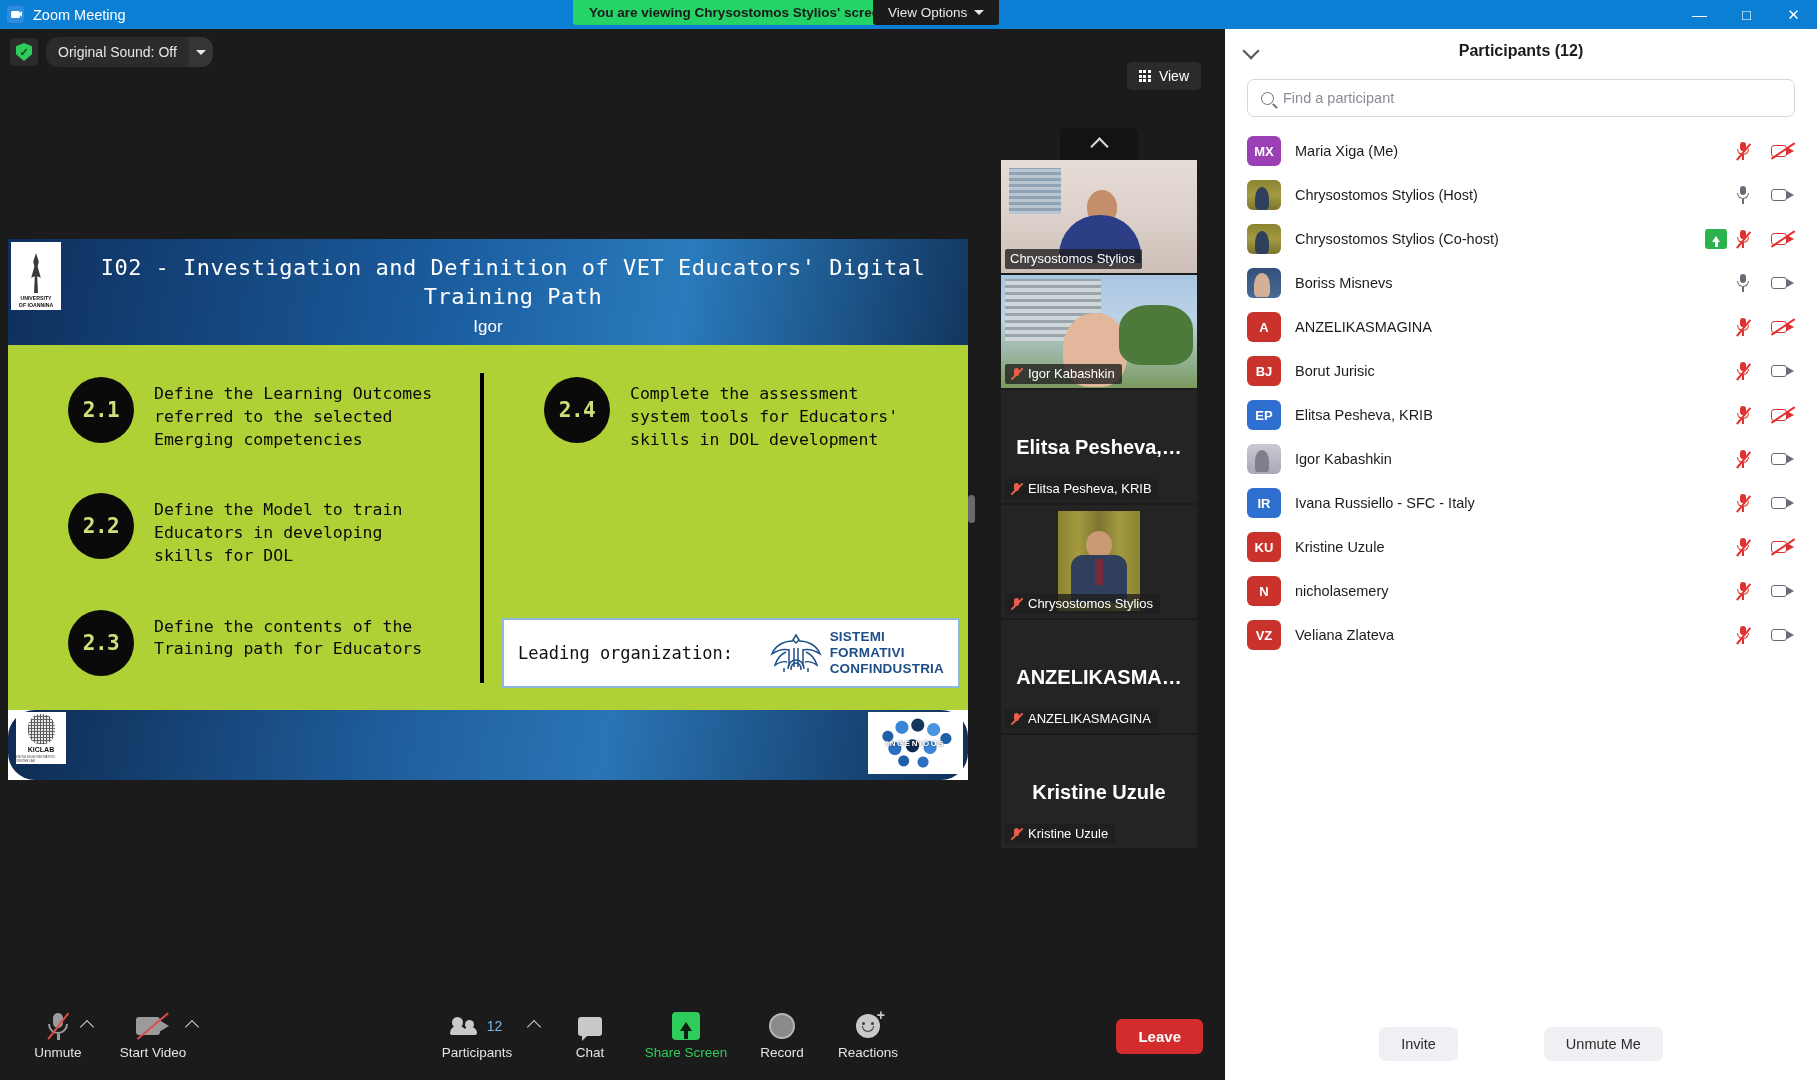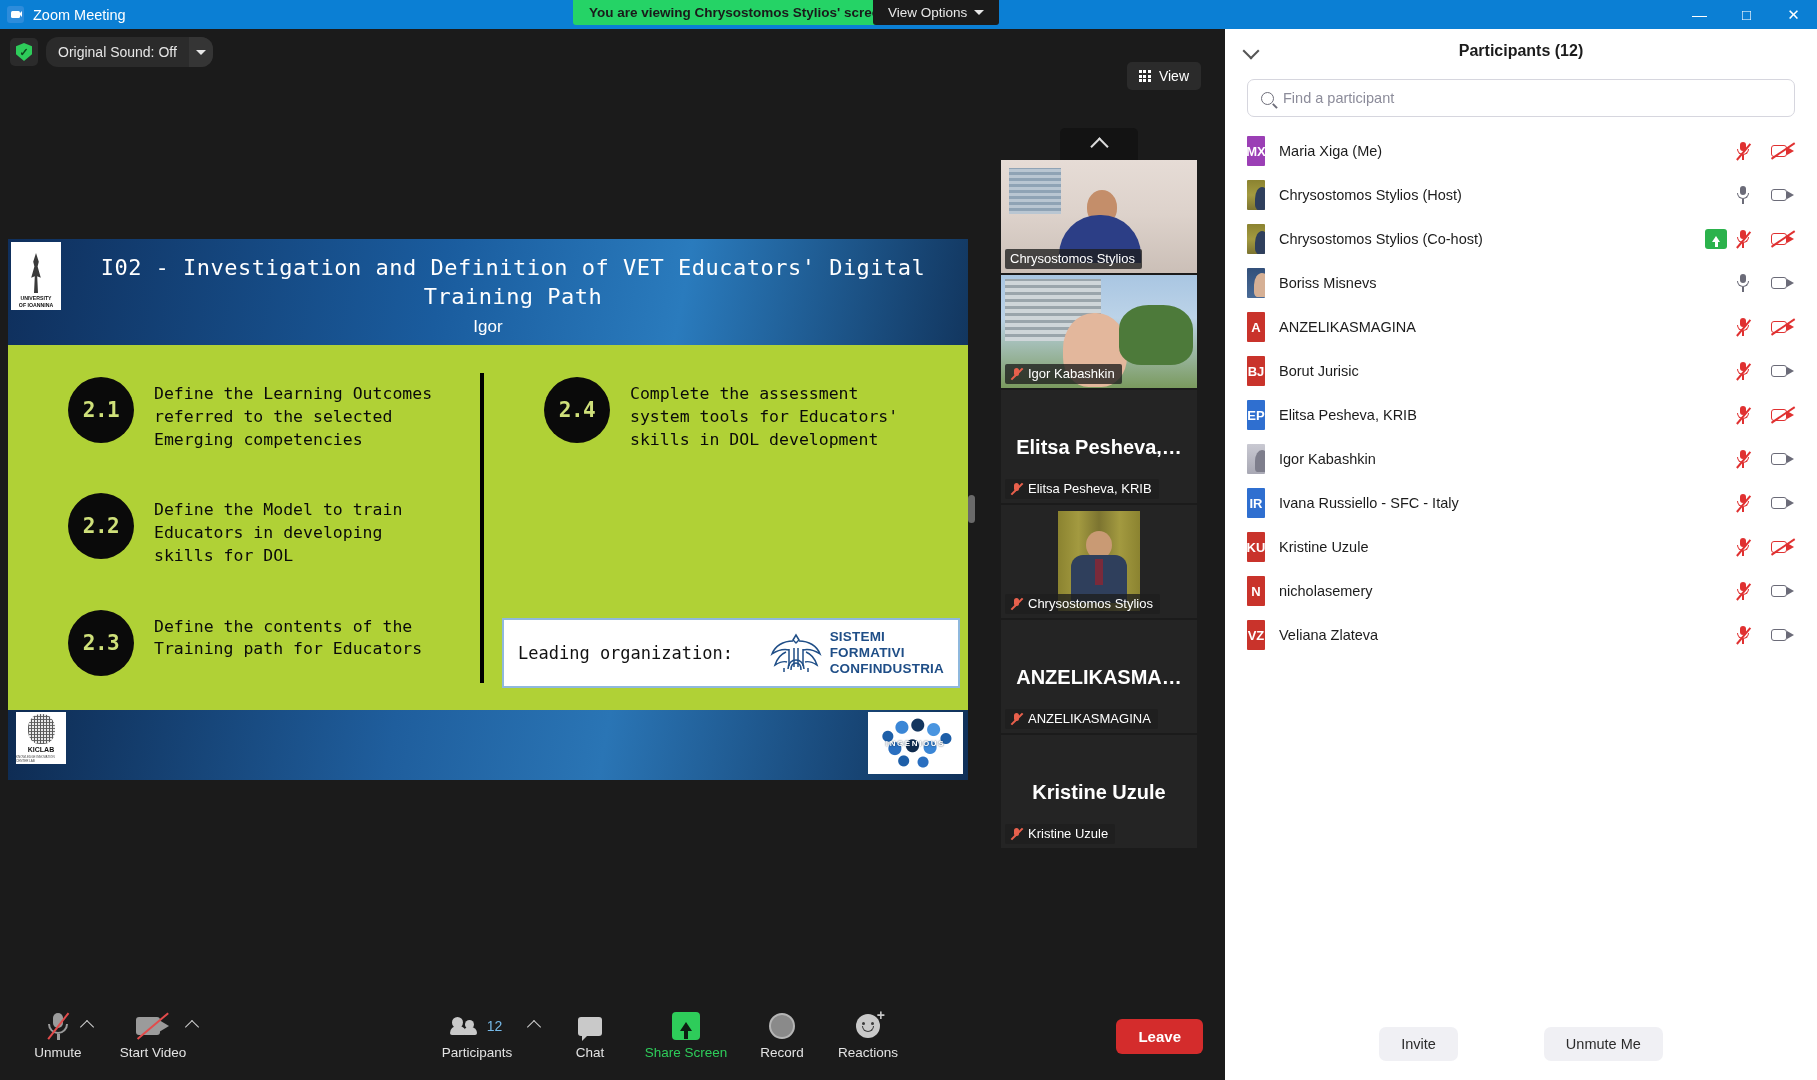--- a/index.html
+++ b/index.html
@@ -186,20 +186,21 @@
   .sfc-logo { display: flex; align-items: center; gap: 7px; }
   .sfc-mark { width: 54px; height: 42px; }
   .sfc-text {
     color: #1f4e87; font-size: 13.5px; font-weight: bold; line-height: 1.18;
     letter-spacing: 0.2px;
   }
 
   .slide-footer {
     position: relative; height: 70px;
     background: linear-gradient(100deg, #0e2b52 0%, #1f5e9d 40%, #2a75b5 62%, #0f2f57 100%);
+    border-radius: 27px;
   }
   .kiclab {
     position: absolute; left: 8px; top: 2px; width: 50px; height: 52px;
     background: #fff; display: flex; flex-direction: column;
     align-items: center; justify-content: center; gap: 2px;
   }
   .kiclab-brain {
     width: 27px; height: 30px; border-radius: 48% 48% 44% 44%;
     background:
       repeating-linear-gradient(90deg, #5a5a5a 0 1px, transparent 1px 3px),
@@ -479,21 +480,21 @@
     content:""; position:absolute; right:-5px; bottom:-3px; width:6px; height:1.8px;
     background:#6e6e7a; transform: rotate(45deg);
   }
 
   .plist { padding: 2px 0 0 0; }
   .prow {
     display: flex; align-items: center; height: 44px; padding: 0 22px 0 22px;
     cursor: pointer;
   }
   .avatar {
-    width: 18px; height: 30px; border-radius: 1px; flex: 0 0 auto;
+    width: 34px; height: 30px; border-radius: 6px; flex: 0 0 auto;
     display: flex; align-items: center; justify-content: center;
     color: #fff; font-size: 13px; font-weight: bold; overflow: hidden;
     position: relative;
   }
   .avatar.photo-a {
     background: linear-gradient(180deg,#8b8330 0%,#a39a40 50%,#7c7430 100%);
   }
   .avatar.photo-a::after {
     content:""; position:absolute; left:8px; top:7px; width:14px; height:24px;
     background:#2f3f5c; border-radius:50% 50% 6px 6px;

